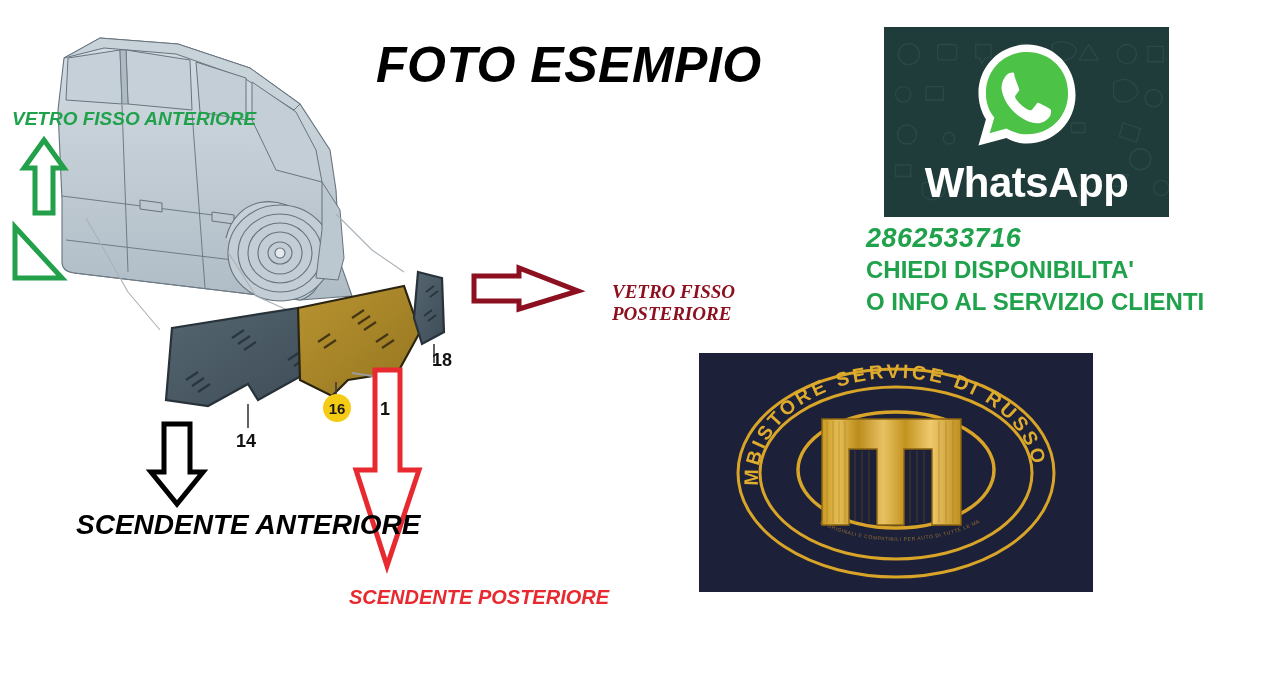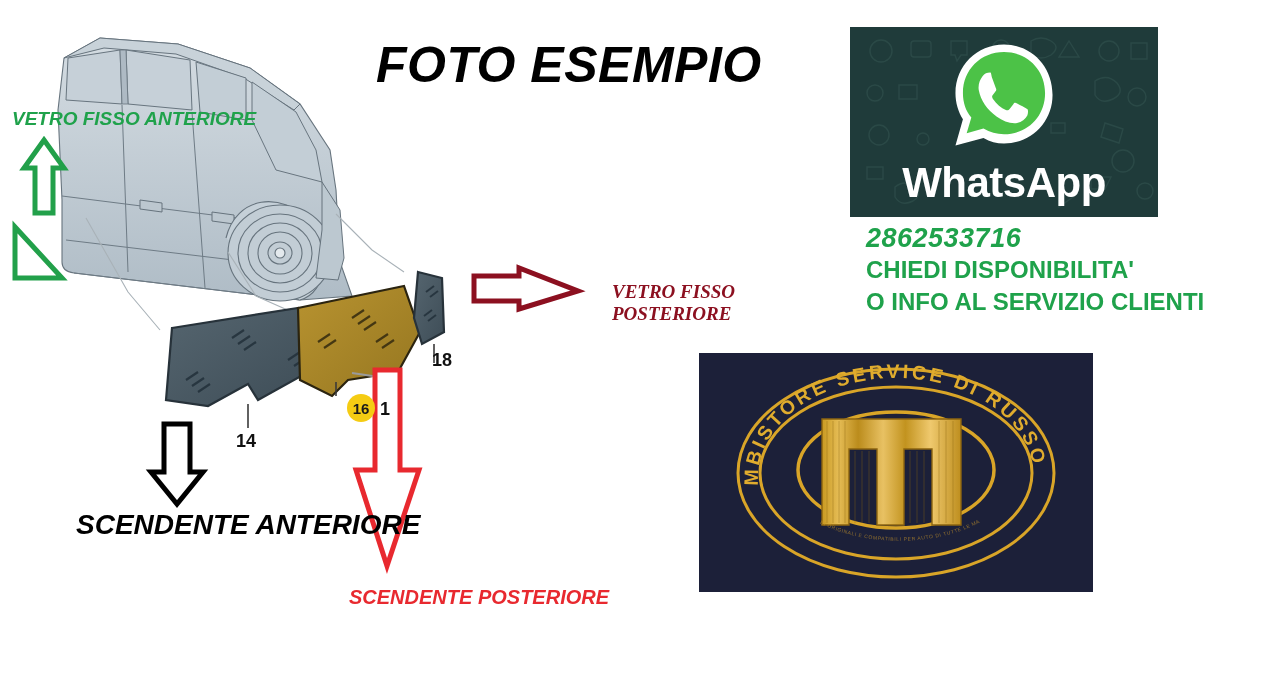--- a/index.html
+++ b/index.html
@@ -64,22 +64,22 @@
     font-size: 20px;
     color: #E8292F;
   }
 
   
   #car-diagram-svg { left: 0px; top: 0px; }
   #arrows-svg { left: 0px; top: 0px; pointer-events: none; }
 
   
   #whatsapp-banner {
-    left: 850px; top: 27px;
-    width: 308px; height: 190px;
+    left: 884px; top: 27px;
+    width: 285px; height: 190px;
     background: #1F3B3A;
     overflow: hidden;
   }
   #whatsapp-doodles {
     position: absolute; left: 0; top: 0;
     width: 100%; height: 100%;
     opacity: 0.16;
   }
   #whatsapp-logo-mark {
     position: absolute;
@@ -146,21 +146,20 @@
     width: 28px; height: 28px;
     border-radius: 50%;
     background: #F5CC13;
     color: #1A1A1A;
     font-size: 15px;
     font-weight: bold;
     display: flex;
     align-items: center;
     justify-content: center;
     font-family: "Liberation Sans", sans-serif;
-    margin-left: 24px;
   }
 </style>
 </head>
 <body>
 
 <div class="stage">
 
   <svg class="abs" id="car-diagram-svg" width="560" height="470" viewBox="0 0 560 470">
     <defs>
       <linearGradient id="bodyGrad" x1="0" y1="0" x2="0" y2="1">

